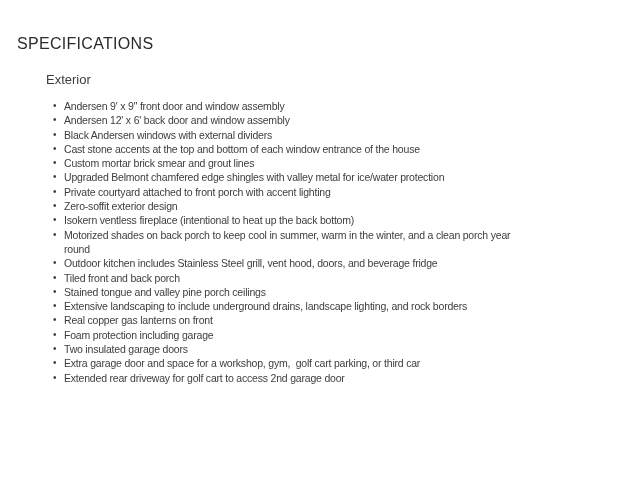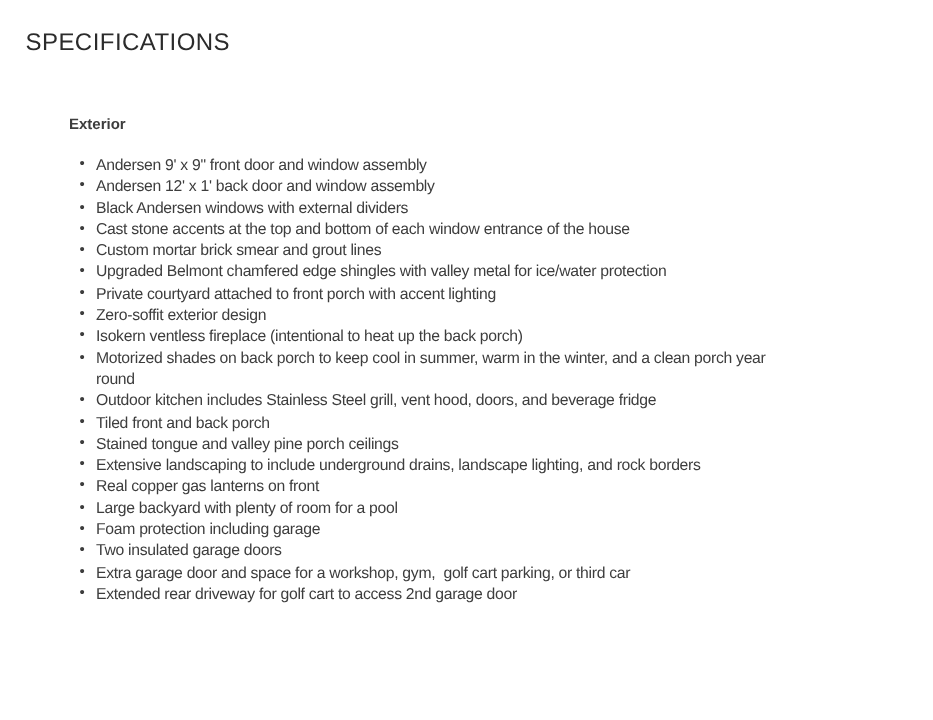--- a/index.html
+++ b/index.html
@@ -11,35 +11,35 @@
   body {
     width: 622px;
     height: 480px;
     overflow: hidden;
     font-family: "Liberation Sans", sans-serif;
   }
   .page {
     width: 551px;
     height: 480px;
     background: #ffffff;
-    padding: 20px 16px 0 17px;
+    padding: 35px 16px 0 17px;
   }
   .page-title {
     margin: 0;
     font-size: 16px;
     line-height: 18px;
     font-weight: 500;
     letter-spacing: 0.3px;
     color: #2b2b2b;
   }
   .section-heading {
-    margin: 40px 0 0 29px;
-    font-size: 10px;
+    margin: 21px 0 0 29px;
+    font-size: 13px;
     line-height: 12px;
-    font-weight: 700;
+    font-weight: 400;
     color: #3d3d3d;
   }
   .spec-list {
     list-style: none;
     margin: 13px 0 0 0;
     padding: 0 0 0 47px;
   }
   .spec-list li {
     position: relative;
     font-size: 10.5px;
@@ -58,33 +58,32 @@
   }
 </style>
 </head>
 <body>
 
 <div class="page">
   <h1 class="page-title">SPECIFICATIONS</h1>
   <h2 class="section-heading">Exterior</h2>
   <ul class="spec-list">
       <li>Andersen 9' x 9" front door and window assembly</li>
-      <li>Andersen 12' x 1' back door and window assembly</li>
+      <li>Andersen 12' x 6' back door and window assembly</li>
       <li>Black Andersen windows with external dividers</li>
       <li>Cast stone accents at the top and bottom of each window entrance of the house</li>
       <li>Custom mortar brick smear and grout lines</li>
       <li>Upgraded Belmont chamfered edge shingles with valley metal for ice/water protection</li>
       <li>Private courtyard attached to front porch with accent lighting</li>
       <li>Zero-soffit exterior design</li>
-      <li>Isokern ventless fireplace (intentional to heat up the back porch)</li>
+      <li>Isokern ventless fireplace (intentional to heat up the back bottom)</li>
       <li>Motorized shades on back porch to keep cool in summer, warm in the winter, and a clean porch year round</li>
       <li>Outdoor kitchen includes Stainless Steel grill, vent hood, doors, and beverage fridge</li>
       <li>Tiled front and back porch</li>
       <li>Stained tongue and valley pine porch ceilings</li>
       <li>Extensive landscaping to include underground drains, landscape lighting, and rock borders</li>
       <li>Real copper gas lanterns on front</li>
-      <li>Large backyard with plenty of room for a pool</li>
       <li>Foam protection including garage</li>
       <li>Two insulated garage doors</li>
       <li>Extra garage door and space for a workshop, gym,  golf cart parking, or third car</li>
       <li>Extended rear driveway for golf cart to access 2nd garage door</li>
     </ul>
 </div>
 
 </body></html>

